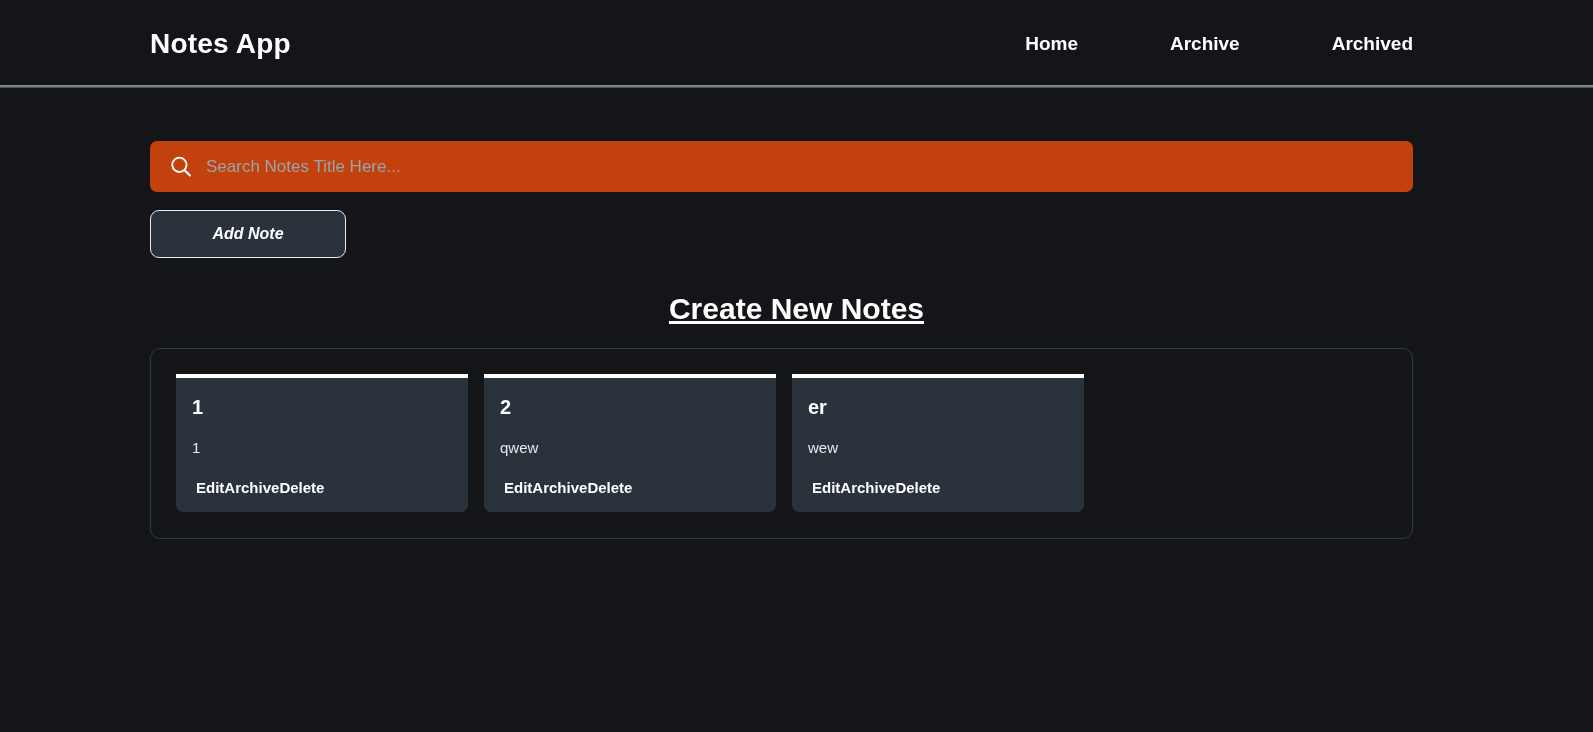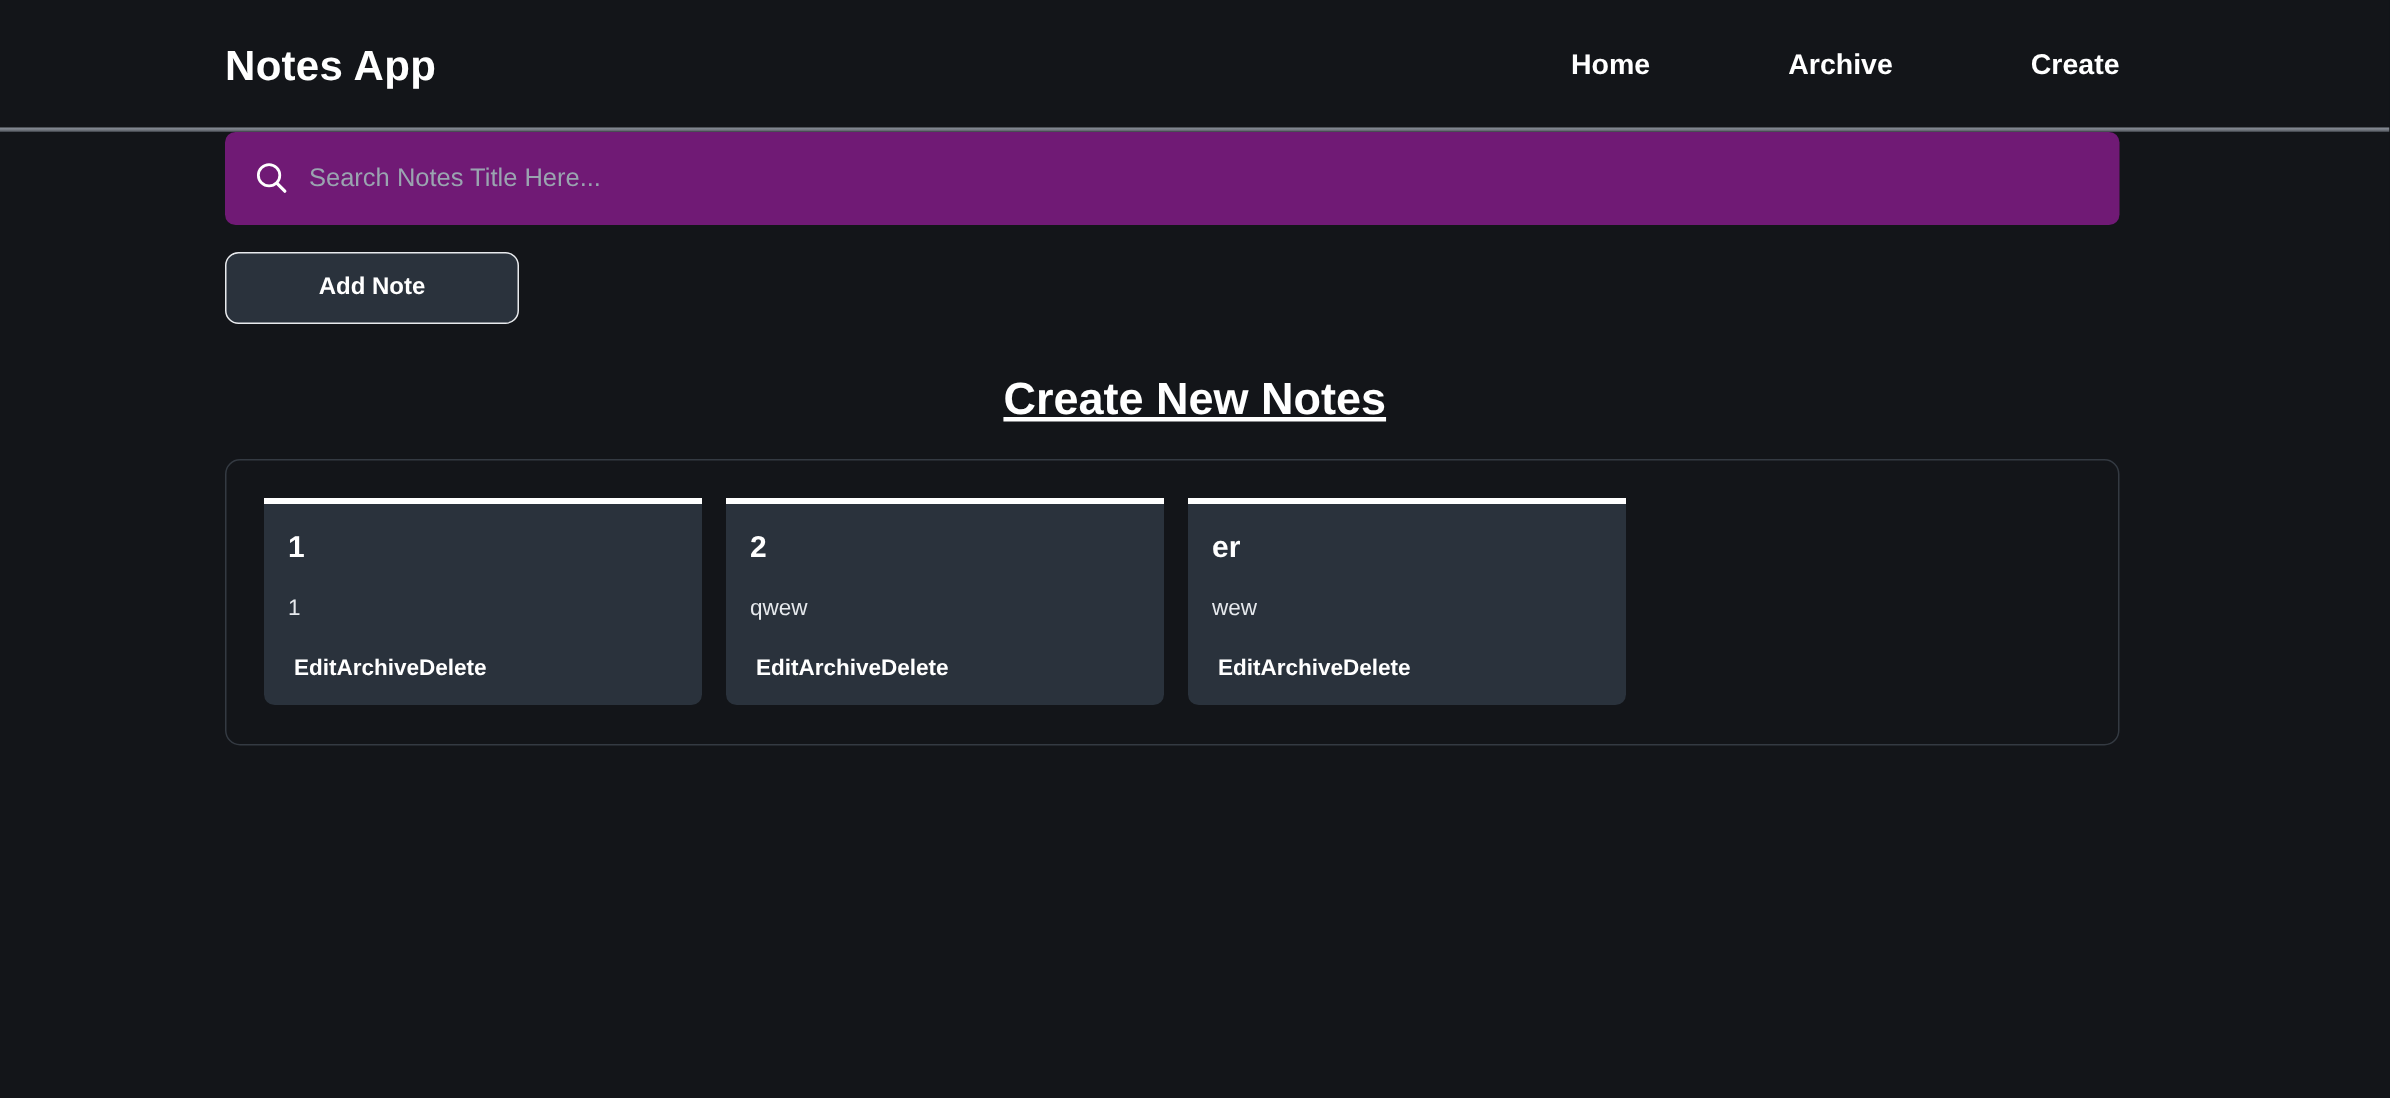--- a/index.html
+++ b/index.html
@@ -50,22 +50,23 @@
     white-space: nowrap;
   }
 
   
   .main {
     padding: 0 180px 0 150px;
   }
 
   
   .search-wrap {
-    height: 62px;
-    background: #701a75;
+    margin-top: 53px;
+    height: 51px;
+    background: #c2410c;
     border-radius: 7px;
     display: flex;
     align-items: center;
     padding: 0 18px;
     gap: 12px;
   }
   .search-icon {
     width: 26px;
     height: 26px;
     flex: 0 0 26px;
@@ -93,20 +94,21 @@
     width: 196px;
     height: 48px;
     background: #2a323c;
     color: #ffffff;
     border: 1.5px solid #e8eaed;
     border-radius: 9px;
     font-size: 16px;
     font-weight: bold;
     font-family: "Liberation Sans", sans-serif;
     cursor: pointer;
+    font-style: italic;
   }
 
   
   .section-title {
     margin-top: 34px;
     text-align: center;
     font-size: 30px;
     font-weight: bold;
     color: #ffffff;
     
@@ -169,21 +171,21 @@
   }
 </style>
 </head>
 <body>
 
 <header class="navbar">
   <div class="brand">Notes App</div>
   <nav class="nav-links">
     <a class="nav-link" href="#">Home</a>
     <a class="nav-link" href="#">Archive</a>
-    <a class="nav-link" href="#">Create</a>
+    <a class="nav-link" href="#">Archived</a>
   </nav>
 </header>
 
 <main class="main">
 
   <div class="search-wrap">
     <svg class="search-icon" viewBox="0 0 24 24" fill="none">
       <circle cx="10.5" cy="10" r="6.6" stroke="#ffffff" stroke-width="1.7"></circle>
       <line x1="15.4" y1="15" x2="20.2" y2="19.8" stroke="#ffffff" stroke-width="2" stroke-linecap="round"></line>
     </svg>

